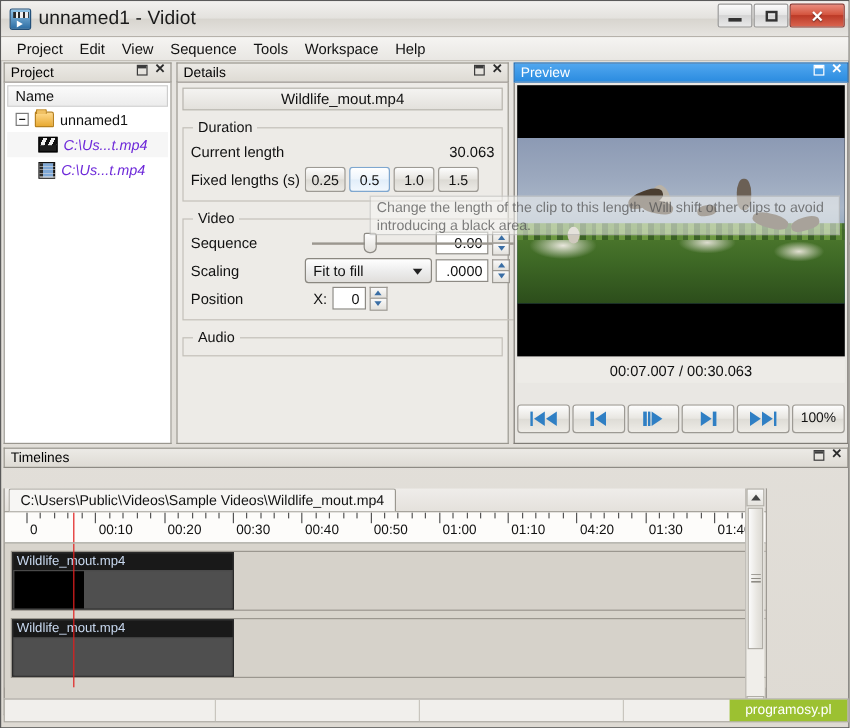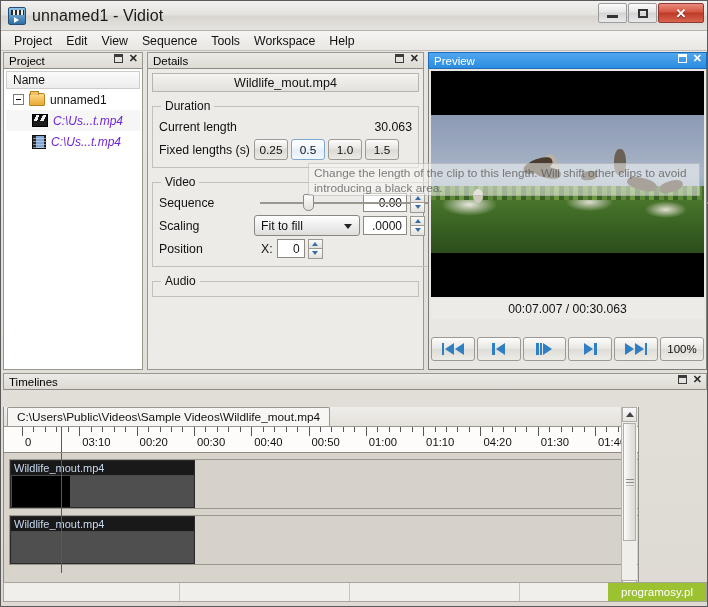--- a/index.html
+++ b/index.html
@@ -569,21 +569,21 @@
       </div>
 
       <div class="ruler" id="ruler">
           <div class="tick major" style="left: 18px;"></div>
           <div class="rlabel" style="left: 21px;">0</div>
           <div class="tick minor" style="left: 29.46px;"></div>
           <div class="tick minor" style="left: 40.92px;"></div>
           <div class="tick minor" style="left: 52.38px;"></div>
           <div class="tick minor" style="left: 63.84px;"></div>
           <div class="tick major" style="left: 75.3px;"></div>
-          <div class="rlabel" style="left: 78.3px;">03:10</div>
+          <div class="rlabel" style="left: 78.3px;">00:10</div>
           <div class="tick minor" style="left: 86.76px;"></div>
           <div class="tick minor" style="left: 98.22px;"></div>
           <div class="tick minor" style="left: 109.68px;"></div>
           <div class="tick minor" style="left: 121.14px;"></div>
           <div class="tick major" style="left: 132.6px;"></div>
           <div class="rlabel" style="left: 135.6px;">00:20</div>
           <div class="tick minor" style="left: 144.06px;"></div>
           <div class="tick minor" style="left: 155.52px;"></div>
           <div class="tick minor" style="left: 166.98px;"></div>
           <div class="tick minor" style="left: 178.44px;"></div>

